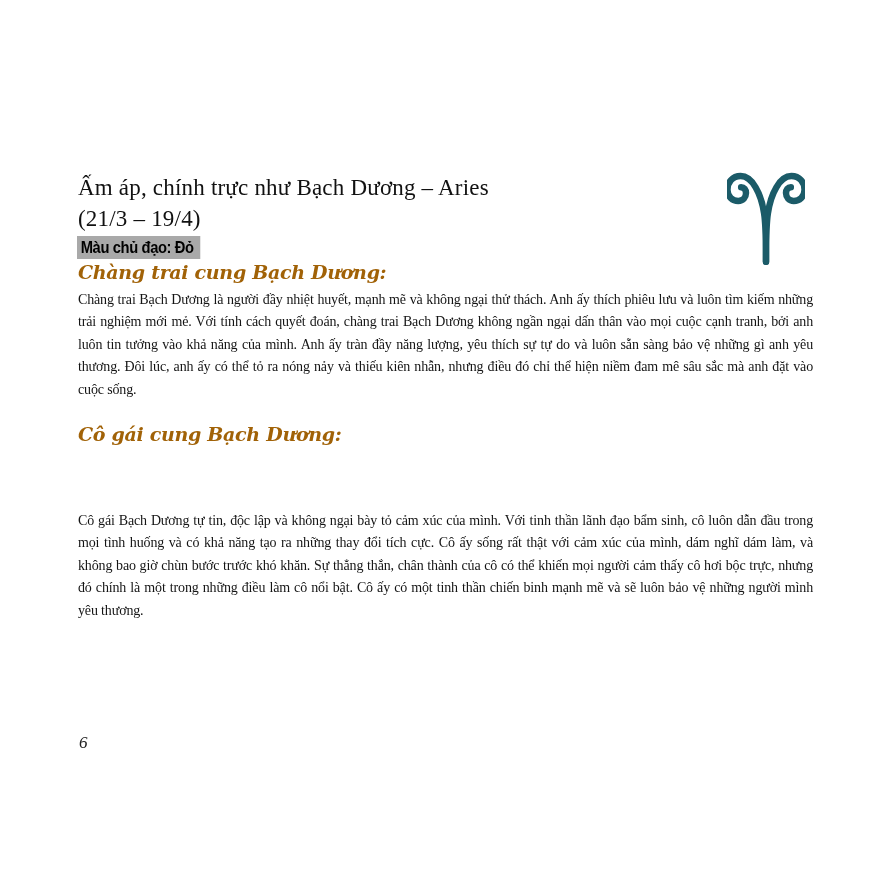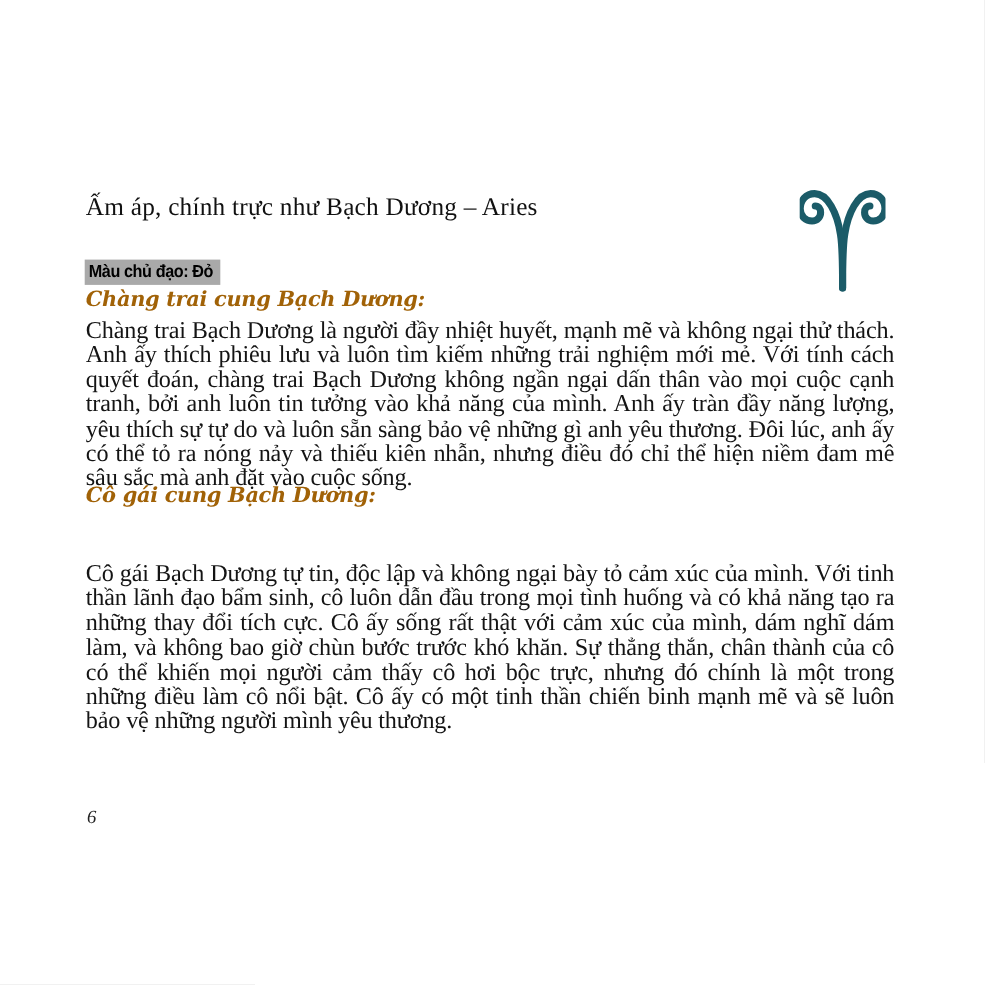--- a/index.html
+++ b/index.html
@@ -57,26 +57,26 @@
     left: 78px;
     font-family: "DejaVu Serif", serif;
     font-weight: bold;
     font-style: italic;
     font-size: 19px;
     color: #a16207;
     letter-spacing: -0.3px;
     margin: 0;
   }
   .heading-male   { top: 261px; }
-  .heading-female { top: 439px; }
+  .heading-female { top: 423px; }
   .section-body {
     position: absolute;
     left: 78px;
     width: 735px;
-    font-size: 22px;
+    font-size: 14px;
     line-height: 22.4px;
     text-align: justify;
     letter-spacing: -0.15px;
     color: #141414;
     margin: 0;
   }
   .body-male   { top: 289px; }
   .body-female { top: 466px; margin-top: 44px; }
   .page-number {
     position: absolute;
@@ -87,20 +87,21 @@
     color: #222222;
   }
 </style>
 </head>
 <body>
 
 <div class="page">
 
   <div class="title-block">
     <span class="title-line">Ấm áp, chính trực như Bạch Dương – Aries</span>
+    <span class="title-line">(21/3 – 19/4)</span>
   </div>
 
   <div class="aries-symbol">
     <svg viewBox="0 0 80 100" fill="none" xmlns="http://www.w3.org/2000/svg">
       <path d="M40,96 C40,72 40,58 42,46 C45,26 54,8 66,8 C74.5,8 79.5,14.5 79.5,22 C79.5,29.5 74,33.5 68.5,33.5 C63.5,33.5 60.5,29.5 60.5,25.5 C60.5,22 62.5,19.5 65.5,19.5" stroke="#1b5b68" stroke-width="6.6" stroke-linecap="round" fill="none"></path>
       <path d="M40,96 C40,72 40,58 38,46 C35,26 26,8 14,8 C5.5,8 0.5,14.5 0.5,22 C0.5,29.5 6,33.5 11.5,33.5 C16.5,33.5 19.5,29.5 19.5,25.5 C19.5,22 17.5,19.5 14.5,19.5" stroke="#1b5b68" stroke-width="6.6" stroke-linecap="round" fill="none"></path>
     </svg>
   </div>
 
   <div class="highlight-label">Màu chủ đạo: Đỏ</div>

